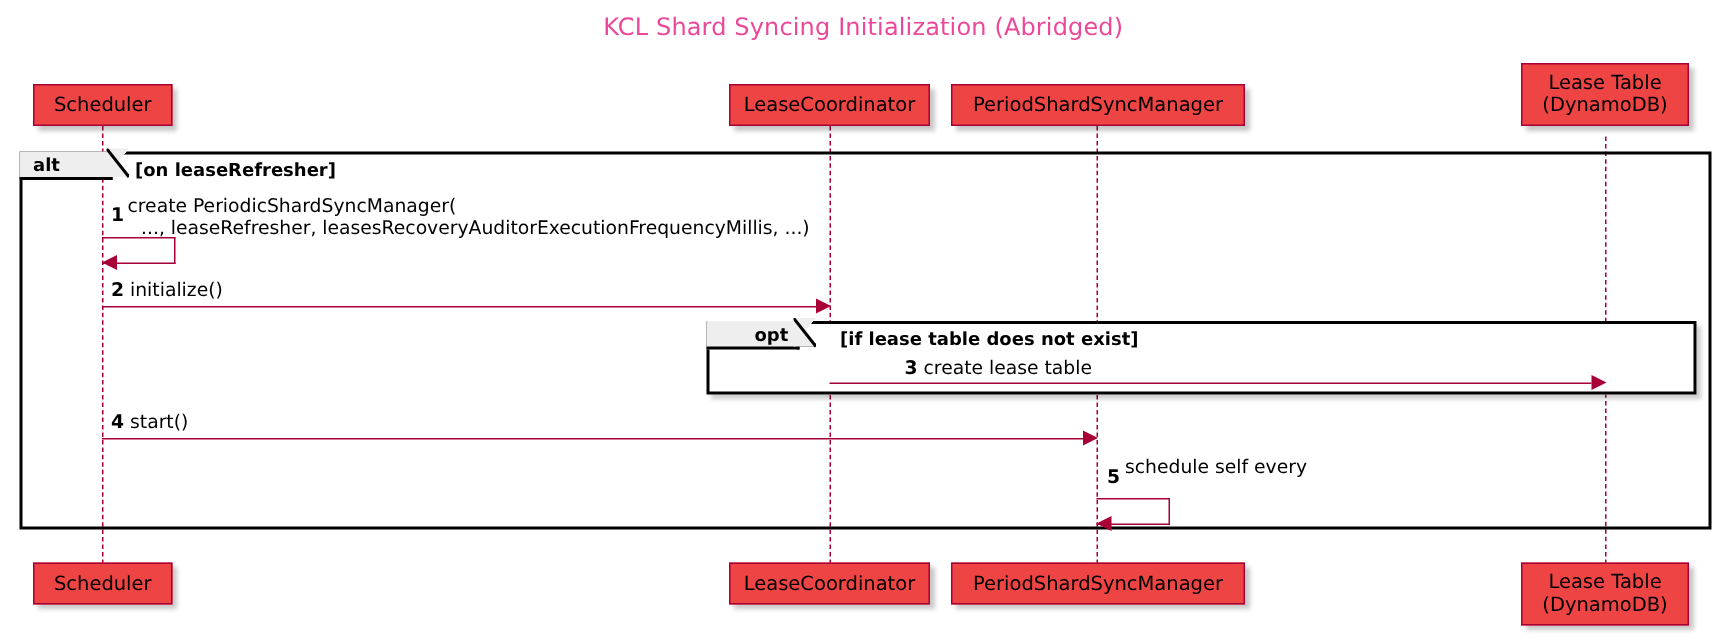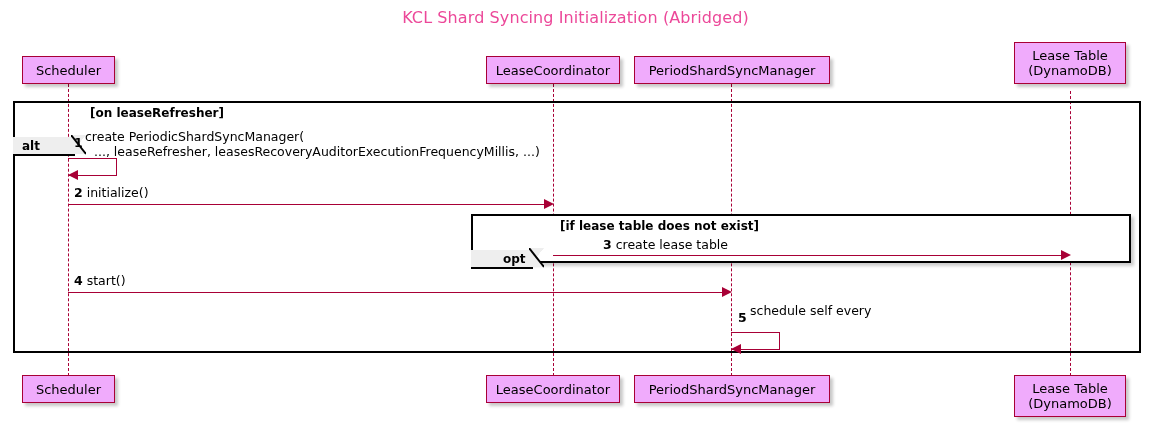--- a/index.html
+++ b/index.html
@@ -27,21 +27,21 @@
     font-size: 16px;
     color: #ec4899;
     font-weight: normal;
     letter-spacing: 0.1px;
   }
 
   
   .participant {
     position: absolute;
     box-sizing: border-box;
-    background: #f0abfc;
+    background: #ef4444;
     border: 1.5px solid #A80036;
     color: #000000;
     font-size: 13px;
     line-height: 15px;
     text-align: center;
     display: flex;
     align-items: center;
     justify-content: center;
     flex-direction: column;
     box-shadow: 3px 3px 3px rgba(0,0,0,0.22);
@@ -79,21 +79,20 @@
     border-right: 2px solid #000000;
     border-bottom: 2px solid #000000;
     box-sizing: border-box;
     font-size: 12px;
     font-weight: bold;
     color: #000000;
     display: flex;
     align-items: center;
     padding-left: 9px;
     z-index: 5;
-    margin-top: 36px;
   }
   .frag-tab::after {
     content: "";
     position: absolute;
     right: -13px;
     top: -2px;
     width: 14px;
     height: 19px;
     background:
       linear-gradient(to bottom right, #EEEEEE 49.5%, transparent 50.5%);

